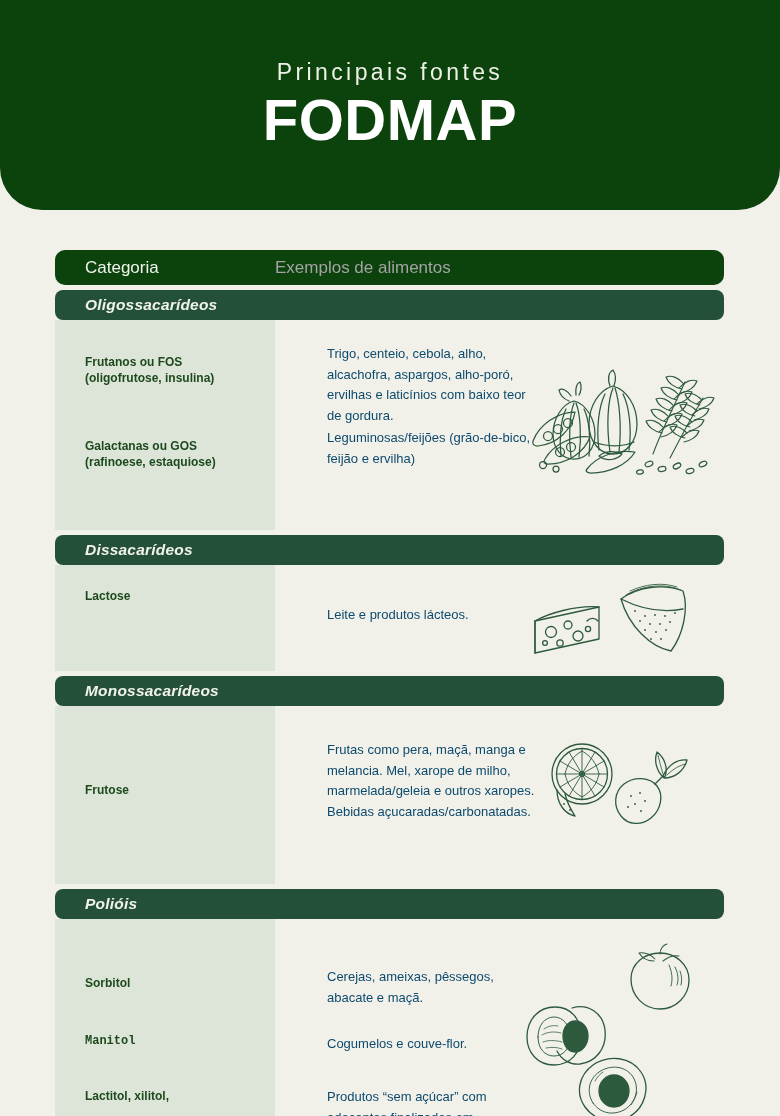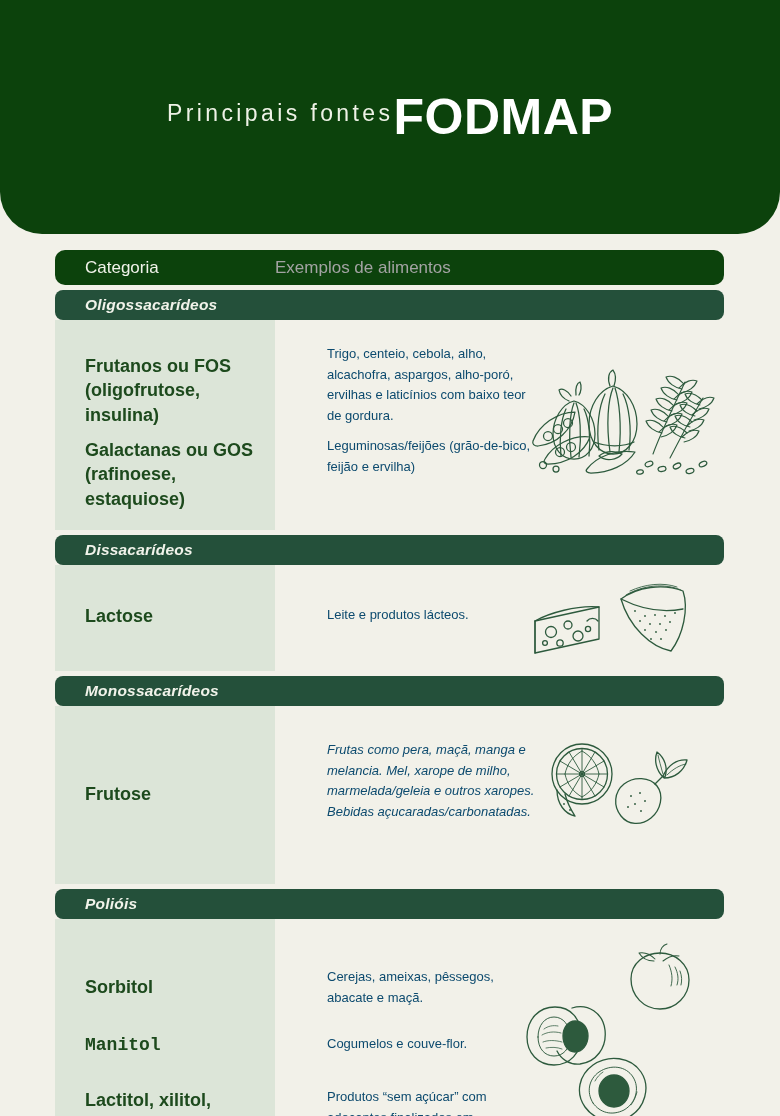--- a/index.html
+++ b/index.html
@@ -11,41 +11,41 @@
     width: 780px;
     height: 1116px;
     font-family: "Liberation Sans", sans-serif;
     overflow: hidden;
     position: relative;
   }
 
   
   .header {
     width: 780px;
-    height: 234px;
+    height: 210px;
     background: #0c420c;
     border-bottom-left-radius: 42px;
     border-bottom-right-radius: 42px;
     display: flex;
-    flex-direction: row;
+    flex-direction: column;
     align-items: center;
     justify-content: center;
     box-sizing: border-box;
   }
   .header-eyebrow {
     color: #eef2e6;
     font-size: 23px;
     letter-spacing: 3.4px;
     font-weight: 400;
     line-height: 1;
     margin-bottom: 7px;
   }
   .header-title {
     color: #ffffff;
-    font-size: 50px;
+    font-size: 58px;
     font-weight: 700;
     letter-spacing: 0.5px;
     line-height: 1;
     text-align: right;
   }
 
   
   .table {
     position: absolute;
     left: 55px;
@@ -108,21 +108,21 @@
     background: #f2f1e9;
     position: relative;
     box-sizing: border-box;
   }
 
   .cat-item {
     position: absolute;
     left: 30px;
     right: 14px;
     color: #1d4a1d;
-    font-size: 18px;
+    font-size: 12px;
     font-weight: 700;
     line-height: 1.36;
   }
   .ex-item {
     position: absolute;
     left: 40px;
     color: #0c4a6e;
     font-size: 13px;
     line-height: 1.58;
     width: 215px;
@@ -165,21 +165,21 @@
           <span>Frutanos ou FOS</span><br>
           <span>(oligofrutose, insulina)</span>
         </div>
         <div class="cat-item" style="top:118px;">
           <span>Galactanas ou GOS</span><br>
           <span>(rafinoese, estaquiose)</span>
         </div>
       </div>
       <div class="ex-col">
         <div class="ex-item" style="top:24px;">Trigo, centeio, cebola, alho, alcachofra, aspargos, alho-poró, ervilhas e laticínios com baixo teor de gordura.</div>
-        <div class="ex-item" style="top:116px;">Leguminosas/feijões (grão-de-bico, feijão e ervilha)</div>
+        <div class="ex-item" style="top:108px;">Leguminosas/feijões (grão-de-bico, feijão e ervilha)</div>
 
         <svg class="art" style="left:252px; top:28px;" width="190" height="130" viewBox="0 0 190 130">
           <g fill="none" stroke="#2d5a3d" stroke-width="1.25" stroke-linecap="round" stroke-linejoin="round">
 
             <g stroke-width="1.1">
               <path d="M126 106 C134 84 146 60 158 34"></path>
               <path d="M152 40 c6 -7 13 -9 18 -7 -2 6 -9 11 -16 12"></path>
               <path d="M147 51 c6 -7 13 -9 18 -7 -2 6 -9 11 -16 12"></path>
               <path d="M142 62 c6 -7 13 -9 18 -7 -2 6 -9 11 -16 12"></path>
               <path d="M137 73 c6 -7 13 -9 18 -7 -2 6 -9 11 -16 12"></path>
@@ -244,21 +244,21 @@
       </div>
     </div>
   </div>
 
   <div class="sec-di">
     <div class="section-bar">
       <span class="label">Dissacarídeos</span>
     </div>
     <div class="section-body">
       <div class="cat-col">
-        <div class="cat-item" style="top:39px;">
+        <div class="cat-item" style="top:23px;">
           <span>Lactose</span>
         </div>
       </div>
       <div class="ex-col">
         <div class="ex-item" style="top:40px; width:240px;">Leite e produtos lácteos.</div>
 
         <svg class="art" style="left:248px; top:4px;" width="180" height="100" viewBox="0 0 180 100">
           <g fill="none" stroke="#2d5a3d" stroke-width="1.3" stroke-linecap="round" stroke-linejoin="round">
 
             <path d="M12 52 L76 38 L76 70 L12 84 Z"></path>
@@ -304,21 +304,21 @@
     <div class="section-bar">
       <span class="label">Monossacarídeos</span>
     </div>
     <div class="section-body">
       <div class="cat-col">
         <div class="cat-item" style="top:76px;">
           <span>Frutose</span>
         </div>
       </div>
       <div class="ex-col">
-        <div class="ex-item" style="top:34px;font-style:italic;">Frutas como pera, maçã, manga e melancia. Mel, xarope de milho, marmelada/geleia e outros xaropes. Bebidas açucaradas/carbonatadas.</div>
+        <div class="ex-item" style="top:34px;">Frutas como pera, maçã, manga e melancia. Mel, xarope de milho, marmelada/geleia e outros xaropes. Bebidas açucaradas/carbonatadas.</div>
 
         <svg class="art" style="left:262px; top:32px;" width="160" height="110" viewBox="0 0 160 110">
           <g fill="none" stroke="#2d5a3d" stroke-width="1.3" stroke-linecap="round" stroke-linejoin="round">
 
             <circle cx="45" cy="36" r="30"></circle>
             <circle cx="45" cy="36" r="25.5"></circle>
             <g stroke-width="0.9">
               <line x1="45" y1="36" x2="45" y2="11"></line>
                 <line x1="45" y1="36" x2="58" y2="14"></line>
               <line x1="45" y1="36" x2="67" y2="23"></line>

